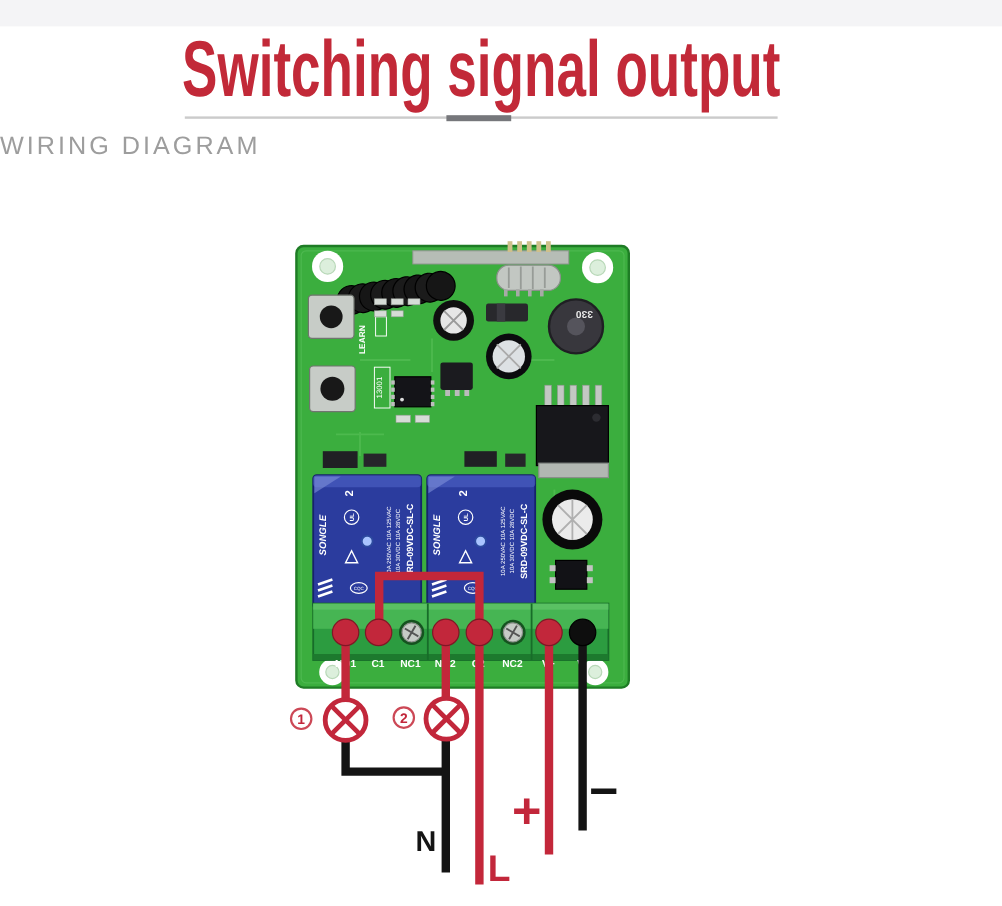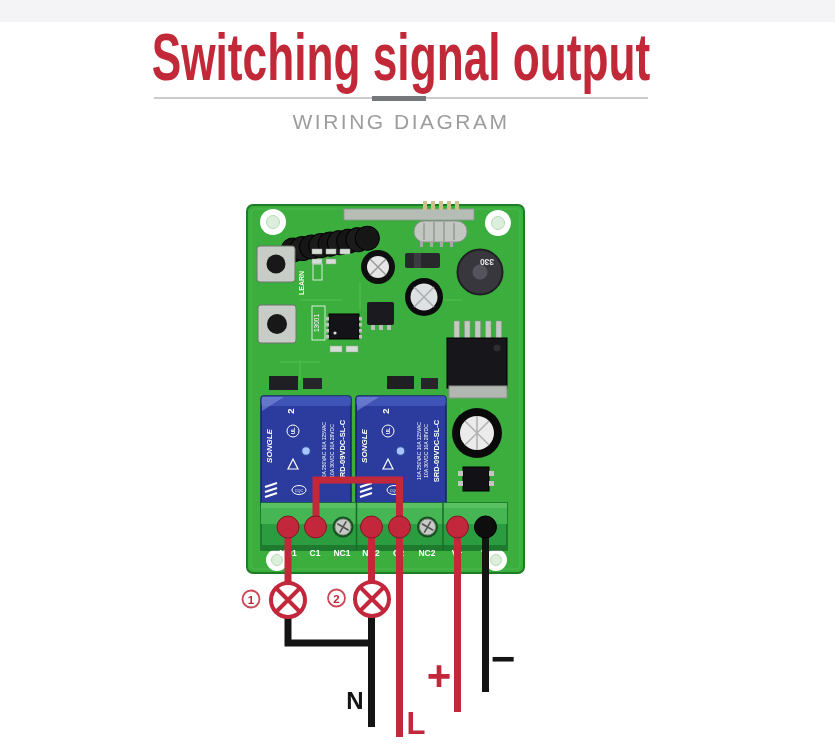--- a/index.html
+++ b/index.html
@@ -5,21 +5,21 @@
   html,body{margin:0;padding:0;background:#fff;}
   body{width:835px;height:755px;position:relative;overflow:hidden;
        font-family:"Liberation Sans",sans-serif;}
   .top-band{position:absolute;left:0;top:0;width:835px;height:22px;background:#f4f4f6;}
   .header{position:absolute;left:0;top:0;width:802px;text-align:center;}
   .title{position:absolute;top:22px;left:0;width:100%;text-align:center;
          font-size:66px;font-weight:bold;color:#c22938;line-height:70px;white-space:nowrap;
          transform:scaleX(0.67);transform-origin:50% 50%;}
   .divider{position:absolute;left:154px;top:97px;width:494px;height:2px;background:#cbcbcb;}
   .divider-accent{position:absolute;left:218px;top:-1.5px;width:54px;height:5px;background:#76777b;}
-  .subtitle{position:absolute;top:110px;left:0;width:100%;text-align:center;
+  .subtitle{position:absolute;top:110px;left:0;width:100%;text-align:left;
             font-size:21px;letter-spacing:2.5px;color:#9d9d9d;white-space:nowrap;}
   svg{position:absolute;left:0;top:0;}
   svg text{font-family:"Liberation Sans",sans-serif;}
 </style>
 </head>
 <body>
 
 <div class="top-band"></div>
 
 <div class="header">

